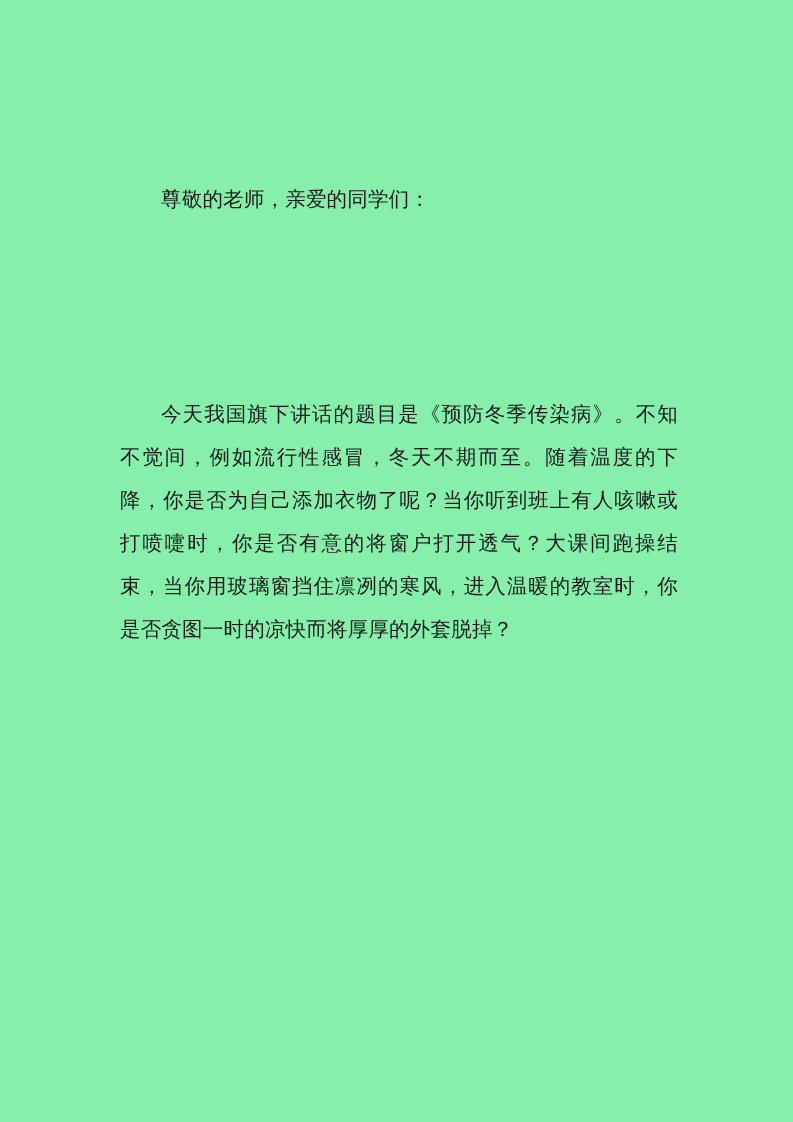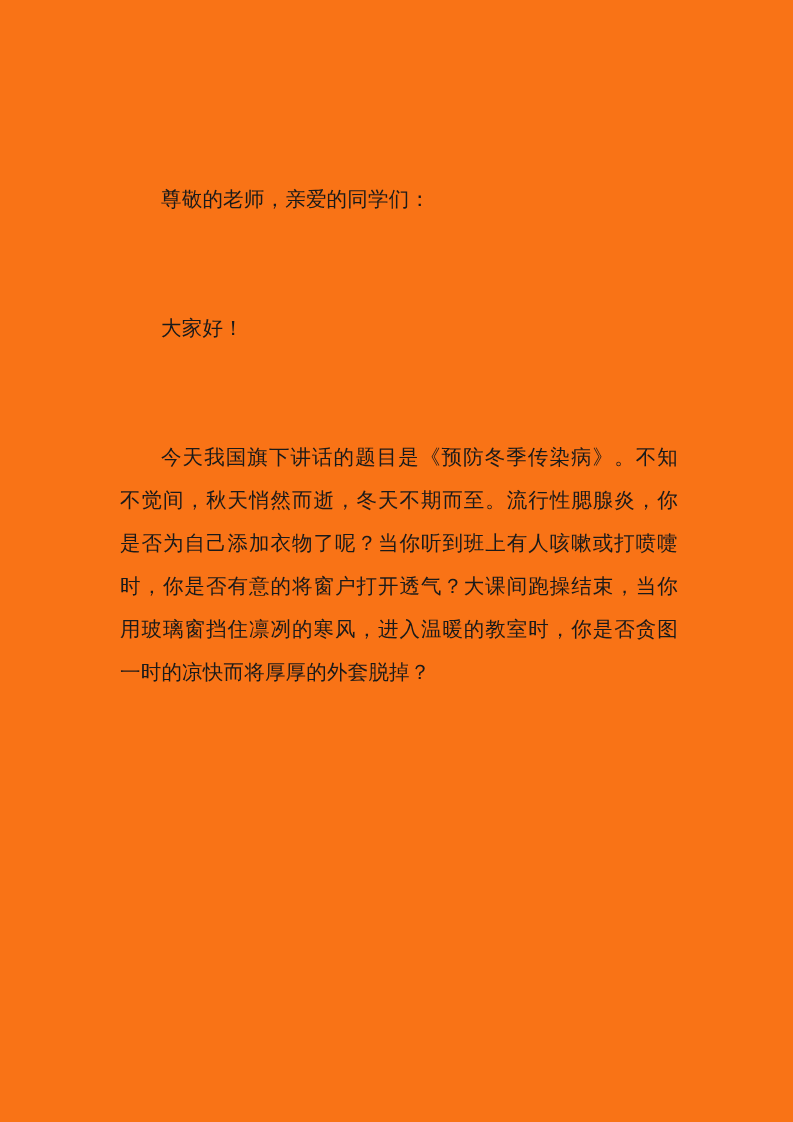--- a/index.html
+++ b/index.html
@@ -9,21 +9,21 @@
   }
 
   body {
     font-family: "DejaVu Serif", "Liberation Serif", serif;
   }
 
   .page {
     position: relative;
     width: 793px;
     height: 1122px;
-    background: #f97316;
+    background: #86efac;
     overflow: hidden;
     box-sizing: border-box;
   }
 
   .doc-body {
     position: absolute;
     left: 120px;
     top: 178px;
     width: 558px;
   }
@@ -53,24 +53,23 @@
 <body>
 
 <div class="page">
 
   <div class="doc-body">
 
     <p class="para indent">尊敬的老师，亲爱的同学们：</p>
 
     <div class="gap-1"></div>
 
-    <p class="para indent">大家好！</p>
 
     <div class="gap-2"></div>
 
-    <p class="para indent">今天我国旗下讲话的题目是《预防冬季传染病》。不知不觉间，秋天悄然而逝，冬天不期而至。流行性腮腺炎，你是否为自己添加衣物了呢？当你听到班上有人咳嗽或打喷嚏时，你是否有意的将窗户打开透气？大课间跑操结束，当你用玻璃窗挡住凛冽的寒风，进入温暖的教室时，你是否贪图一时的凉快而将厚厚的外套脱掉？</p>
+    <p class="para indent">今天我国旗下讲话的题目是《预防冬季传染病》。不知不觉间，例如流行性感冒，冬天不期而至。随着温度的下降，你是否为自己添加衣物了呢？当你听到班上有人咳嗽或打喷嚏时，你是否有意的将窗户打开透气？大课间跑操结束，当你用玻璃窗挡住凛冽的寒风，进入温暖的教室时，你是否贪图一时的凉快而将厚厚的外套脱掉？</p>
 
     <div class="gap-3"></div>
 
 
   </div>
 
 </div>
 
 </body></html>

